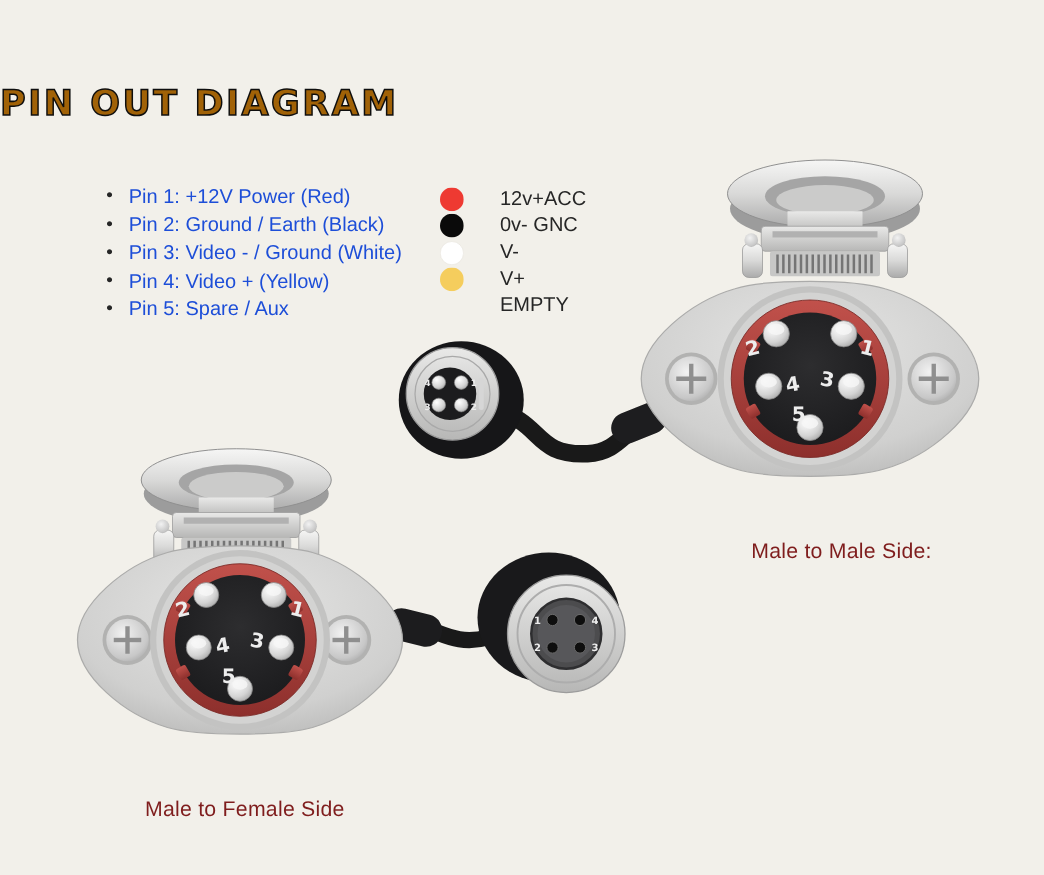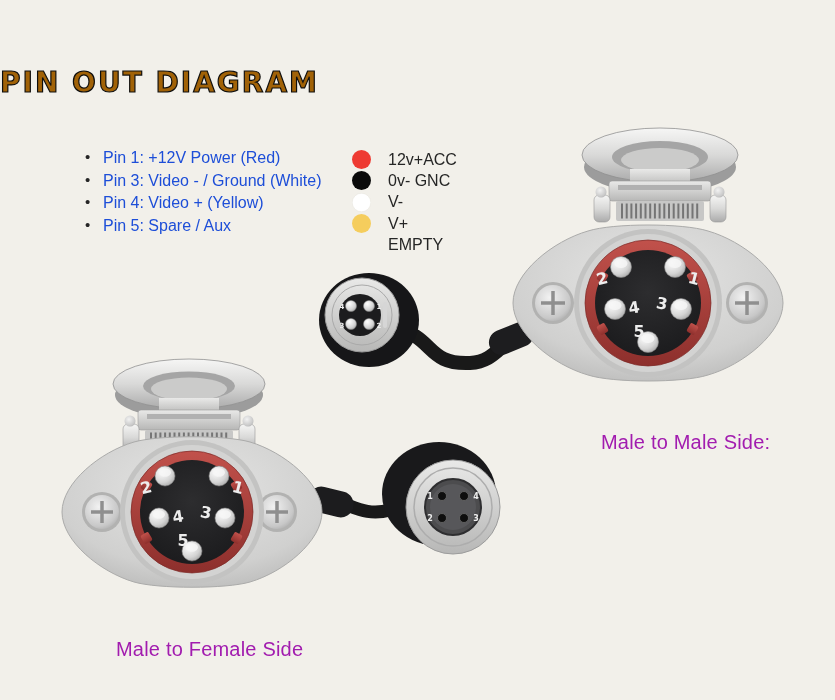--- a/index.html
+++ b/index.html
@@ -5,24 +5,24 @@
   html,body{margin:0;padding:0;background:#f2f0ea;}
   .page{position:relative;width:835px;height:700px;background:#f2f0ea;overflow:hidden;
         font-family:"Liberation Sans",sans-serif;}
   .title{position:absolute;top:66px;left:0;width:820px;text-align:left;
          font-family:"DejaVu Sans",sans-serif;font-size:28px;font-weight:bold;
          letter-spacing:2px;color:#a16207;-webkit-text-stroke:1.2px #0e0e0e;margin:0;}
   .pin-list{position:absolute;left:84px;top:147px;margin:0;padding:0;list-style:none;}
   .pin-list li{font-size:16px;line-height:22.6px;color:#1d4ed8;padding-left:19px;position:relative;}
   .pin-list li::before{content:"•";position:absolute;left:1px;top:-1px;color:#262626;font-size:15px;}
   .legend{position:absolute;left:352px;top:149px;}
-  .legend-row{display:flex;align-items:center;height:21.3px;}
+  .legend-row{display:flex;align-items:center;height:21.3px;gap:12px;}
   .legend-row svg{width:19px;height:19px;margin-right:17px;flex:0 0 19px;}
   .legend-label{font-size:16px;color:#262626;white-space:nowrap;}
-  .caption{position:absolute;font-size:20px;color:#a21caf;letter-spacing:.2px;}
+  .caption{position:absolute;font-size:17px;color:#7f1d1d;letter-spacing:.2px;}
   .caption-mm{left:601px;top:431px;}
   .caption-mf{left:116px;top:638px;}
   .diagram{position:absolute;}
   .d-top{left:300px;top:125px;}
   .d-bottom{left:20px;top:358px;}
   .pin-num{font-family:"DejaVu Sans",sans-serif;font-weight:bold;fill:#ededed;}
 </style>
 </head>
 <body>
 
@@ -62,20 +62,21 @@
           <stop offset="0.6" stop-color="#c8c8c8"></stop>
           <stop offset="1" stop-color="#8a8a8a"></stop>
       </radialGradient>
     </defs>
   </svg>
 
   <h1 class="title">PIN OUT DIAGRAM</h1>
 
   <ul class="pin-list">
     <li>Pin 1: +12V Power (Red)</li>
+    <li>Pin 2: Ground / Earth (Black)</li>
     <li>Pin 3: Video - / Ground (White)</li>
     <li>Pin 4: Video + (Yellow)</li>
     <li>Pin 5: Spare / Aux</li>
   </ul>
 
   <div class="legend">
     <div class="legend-row">
       <svg viewBox="0 0 19 19">
           <circle cx="9.5" cy="9.5" r="9.5" fill="#ee3a32"></circle>
         </svg>

